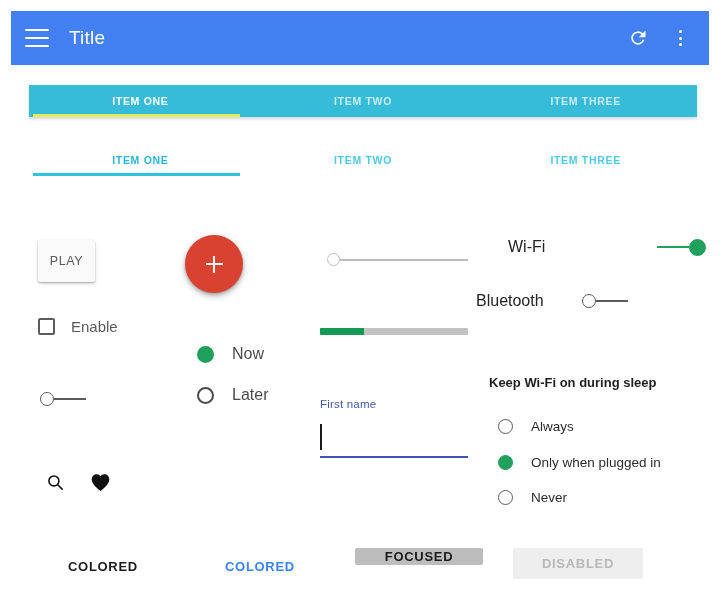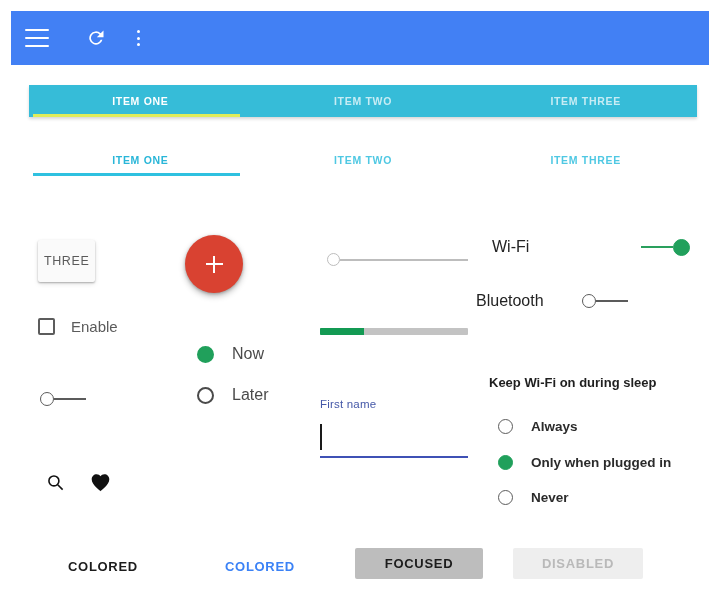--- a/index.html
+++ b/index.html
@@ -248,30 +248,30 @@
   .tf-caret {
     position: absolute;
     left: 0; top: 4px;
     width: 1.5px; height: 26px;
     background: #1a1a1a;
   }
   .tf-underline { height: 2.4px; background: #3f51b5; }
 
   
   .srow { display: flex; align-items: center; justify-content: space-between; }
-  .srow-wifi { left: 492px; top: 238px; width: 198px; }
+  .srow-wifi { left: 508px; top: 238px; width: 198px; }
   .srow-bt   { left: 476px; top: 292px; width: 152px; }
   .srow-lbl { font-size: 16px; color: #232323; }
 
   
   .sect-title { left: 489px; top: 375px; font-size: 13px; font-weight: bold; color: #1f1f1f; }
   .rg-always   { left: 498px; top: 419px; }
   .rg-plugged  { left: 498px; top: 455px; }
   .rg-never    { left: 498px; top: 490px; }
-  .rg-row { display: flex; align-items: flex-end; cursor: pointer; font-weight: bold; }
+  .rg-row { display: flex; align-items: flex-end; cursor: pointer; }
   .rg-o {
     width: 15px; height: 15px; border-radius: 50%;
     border: 1.7px solid #5c5c5c; box-sizing: border-box; background: #fff;
   }
   .rg-o.sel { background: #20a05b; border-color: #20a05b; }
   .rg-lbl { margin-left: 18px; font-size: 13.5px; color: #2b2b2b; }
 
   
   .flat-btn {
     position: absolute;
@@ -279,32 +279,33 @@
     background: transparent;
     font-family: "Liberation Sans", sans-serif;
     font-size: 13px;
     font-weight: bold;
     letter-spacing: 0.7px;
     cursor: pointer;
     border-radius: 2px;
   }
   .btn-plain    { left: 58px;  top: 551px; color: #1c1c1c; padding: 8px 10px; }
   .btn-colored  { left: 215px; top: 551px; color: #3b82f6; padding: 8px 10px; }
-  .btn-focused  { left: 355px; top: 548px; width: 128px; height: 31px; background: #bdbdbd; color: #1c1c1c; }
+  .btn-focused  { left: 355px; top: 548px; width: 128px; height: 17px; background: #bdbdbd; color: #1c1c1c; }
   .btn-disabled { left: 513px; top: 548px; width: 130px; height: 31px; background: #eeeeee; color: #b9b9b9; cursor: default; }
 </style>
 </head>
 <body>
 
 <div class="appbar">
   <div class="appbar-menu">
     <span></span>
       <span></span>
       <span></span>
   </div>
+  <div class="appbar-title">Title</div>
   <div class="appbar-action">
     <svg width="20" height="20" viewBox="0 0 24 24" aria-hidden="true">
       <path d="M17.6 6.4A8 8 0 1 0 19.7 14h-2.1A6 6 0 1 1 16.2 7.8L13 11h8V3l-3.4 3.4z" fill="#ffffff"></path>
     </svg>
   </div>
   <div class="appbar-action">
     <div class="dots">
         <i></i>
         <i></i>
         <i></i>
@@ -319,21 +320,21 @@
 </div>
 <div class="tab-indicator filled-ind"></div>
 
 <div class="tabbar plain">
   <div class="tab active">ITEM ONE</div>
   <div class="tab">ITEM TWO</div>
   <div class="tab">ITEM THREE</div>
 </div>
 <div class="tab-indicator plain-ind"></div>
 
-<button class="widget play-btn">THREE</button>
+<button class="widget play-btn">PLAY</button>
 
 <div class="widget check-row">
   <span class="check-box"></span>
   <span class="check-label">Enable</span>
 </div>
 
 <div class="widget switch switch-off-left">
   <span class="sw-knob"></span>
   <span class="sw-track"></span>
 </div>

